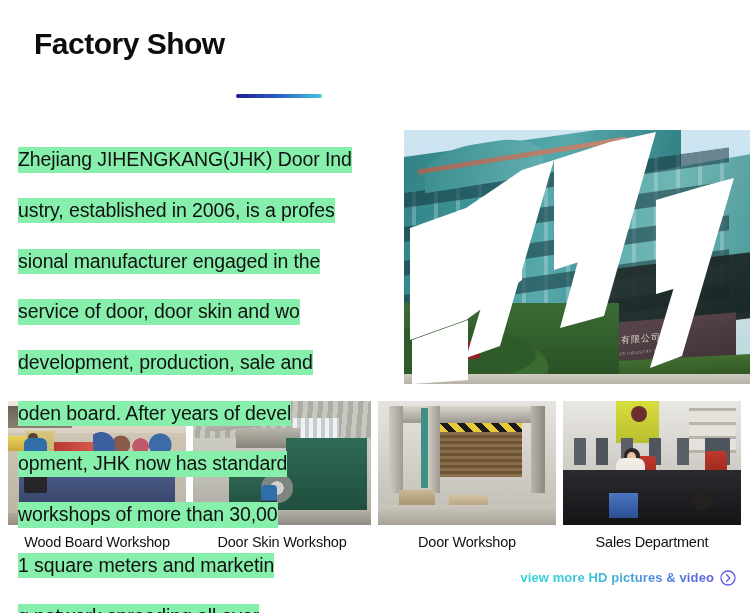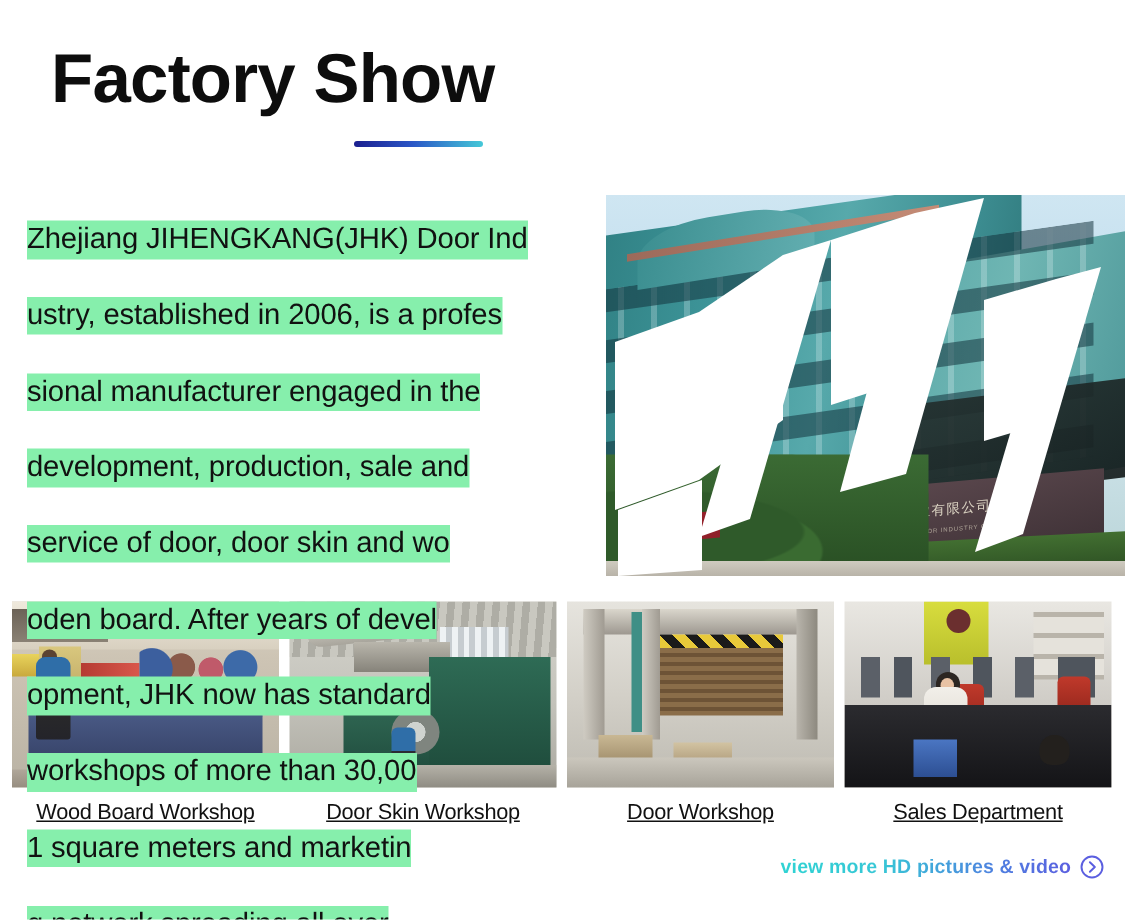--- a/index.html
+++ b/index.html
@@ -15,21 +15,21 @@
     overflow: hidden;
     font-family: "Liberation Sans", "DejaVu Sans", sans-serif;
     color: #111111;
   }
 
   
   .page-title {
     position: absolute;
     left: 34px;
     top: 28px;
-    font-size: 46px;
+    font-size: 30px;
     font-weight: 700;
     letter-spacing: -0.5px;
     line-height: 1.05;
     color: #0d0d0d;
     white-space: nowrap;
   }
   .title-accent {
     position: absolute;
     left: 236px;
     top: 94px;
@@ -245,21 +245,20 @@
     position: relative;
     background: #cfc9bd;
   }
   .thumb-cap {
     margin-top: 9px;
     text-align: center;
     font-size: 14.5px;
     color: #111111;
     letter-spacing: -0.2px;
     white-space: nowrap;
-    text-decoration: underline;
   }
 
   
   .t1 {
     background:
       linear-gradient(180deg, #d9d2c4 0%, #cdc4b4 30%, #b9b2a4 100%);
   }
   .t1 .ceiling {
     position: absolute; left:0; top:0; width:100%; height:26%;
     background: linear-gradient(180deg, #efe9dc, #d8d0c0);
@@ -512,22 +511,22 @@
         <polygon points="8,210 64,190 64,250 8,254"></polygon>
       </g>
     </svg>
   </div>
 </div>
 
 <div class="body-copy">
   <span class="line">Zhejiang JIHENGKANG(JHK) Door Ind</span>
   <span class="line">ustry, established in 2006, is a profes</span>
   <span class="line">sional manufacturer engaged in the</span>
+  <span class="line">service of door, door skin and wo</span>
   <span class="line">development, production, sale and</span>
-  <span class="line">service of door, door skin and wo</span>
   <span class="line">oden board.  After years of devel</span>
   <span class="line">opment, JHK now has standard</span>
   <span class="line"> workshops of more than 30,00</span>
   <span class="line">1 square meters and marketin</span>
   <span class="line">g network spreading all over</span>
   
 </div>
 
 <div class="thumbs">
 

